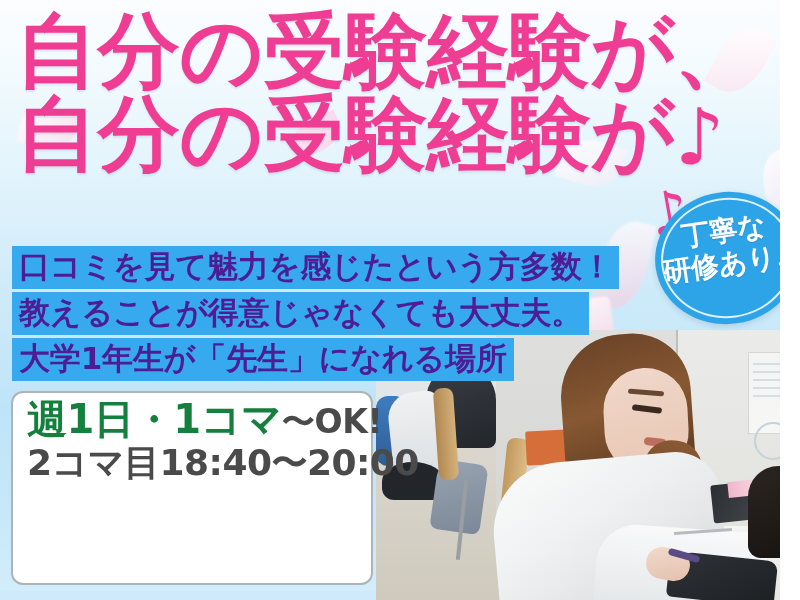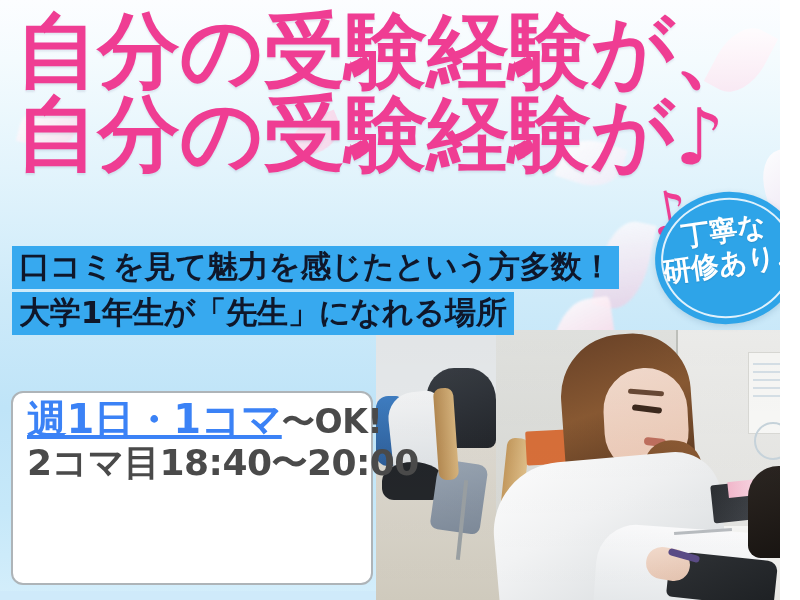--- a/index.html
+++ b/index.html
@@ -145,21 +145,21 @@
   }
   .hl-line1 { font-size: 82px; }
   .hl-line2 { font-size: 82px; margin-top: 4px; }
   .hl-note  { display:inline-block; font-size: 78px; vertical-align: -2px; }
 
   
   .bars { position: absolute; left: 12px; top: 246px; }
   .bar {
     display: inline-block;
     background: #37a9ef;
-    color: #0f172a;
+    color: #4c1d95;
     font-size: 31px;
     font-weight: 700;
     line-height: 1.16;
     padding: 3px 7px 4px 7px;
     letter-spacing: -0.005em;
     white-space: nowrap;
   }
   .bar-row { margin-bottom: 3px; }
 
   
@@ -203,25 +203,24 @@
     border-radius: 12px;
     box-sizing: border-box;
     padding: 6px 10px 4px 14px;
   }
   .card-head {
     white-space: nowrap;
     line-height: 1.0;
     margin-bottom: 2px;
   }
   .card-head .red {
-    color: #3b82f6;
+    color: #15803d;
     font-size: 40px;
     font-weight: 700;
     letter-spacing: -0.01em;
-    text-decoration: underline;
   }
   .card-head .ok {
     color: #4a4a4a;
     font-size: 33px;
     font-weight: 700;
     letter-spacing: -0.01em;
   }
   .slot {
     color: #4a4a4a;
     font-size: 36px;
@@ -307,20 +306,21 @@
   <div class="badge">
     <div class="badge-ring"></div>
     <div class="badge-text">
       <div>丁寧な</div>
       <div>研修あり♪</div>
     </div>
   </div>
 
   <div class="bars">
     <div class="bar-row"><span class="bar">口コミを見て魅力を感じたという方多数！</span></div>
+    <div class="bar-row"><span class="bar">教えることが得意じゃなくても大丈夫。</span></div>
     <div class="bar-row"><span class="bar">大学1年生が「先生」になれる場所</span></div>
   </div>
 
   <div class="card">
     <div class="card-head">
       <span class="red">週1日・1コマ</span><span class="ok">〜OK!</span>
     </div>
     <div class="slot">2コマ目18:40〜20:00</div>
   </div>
 

